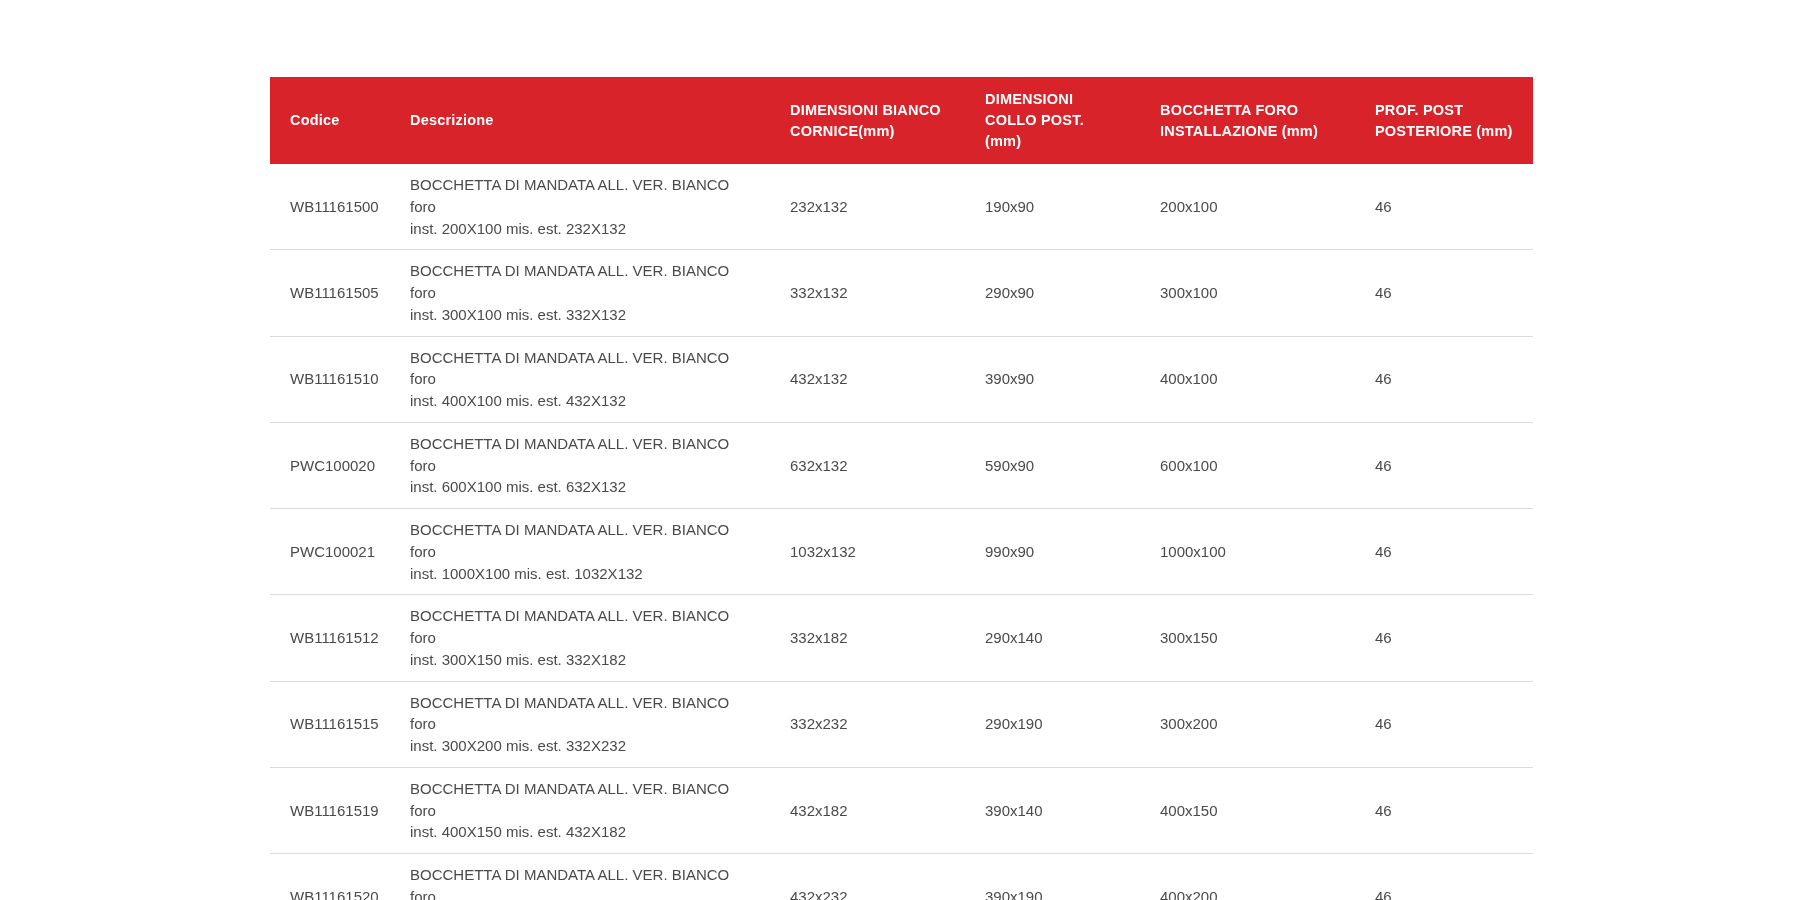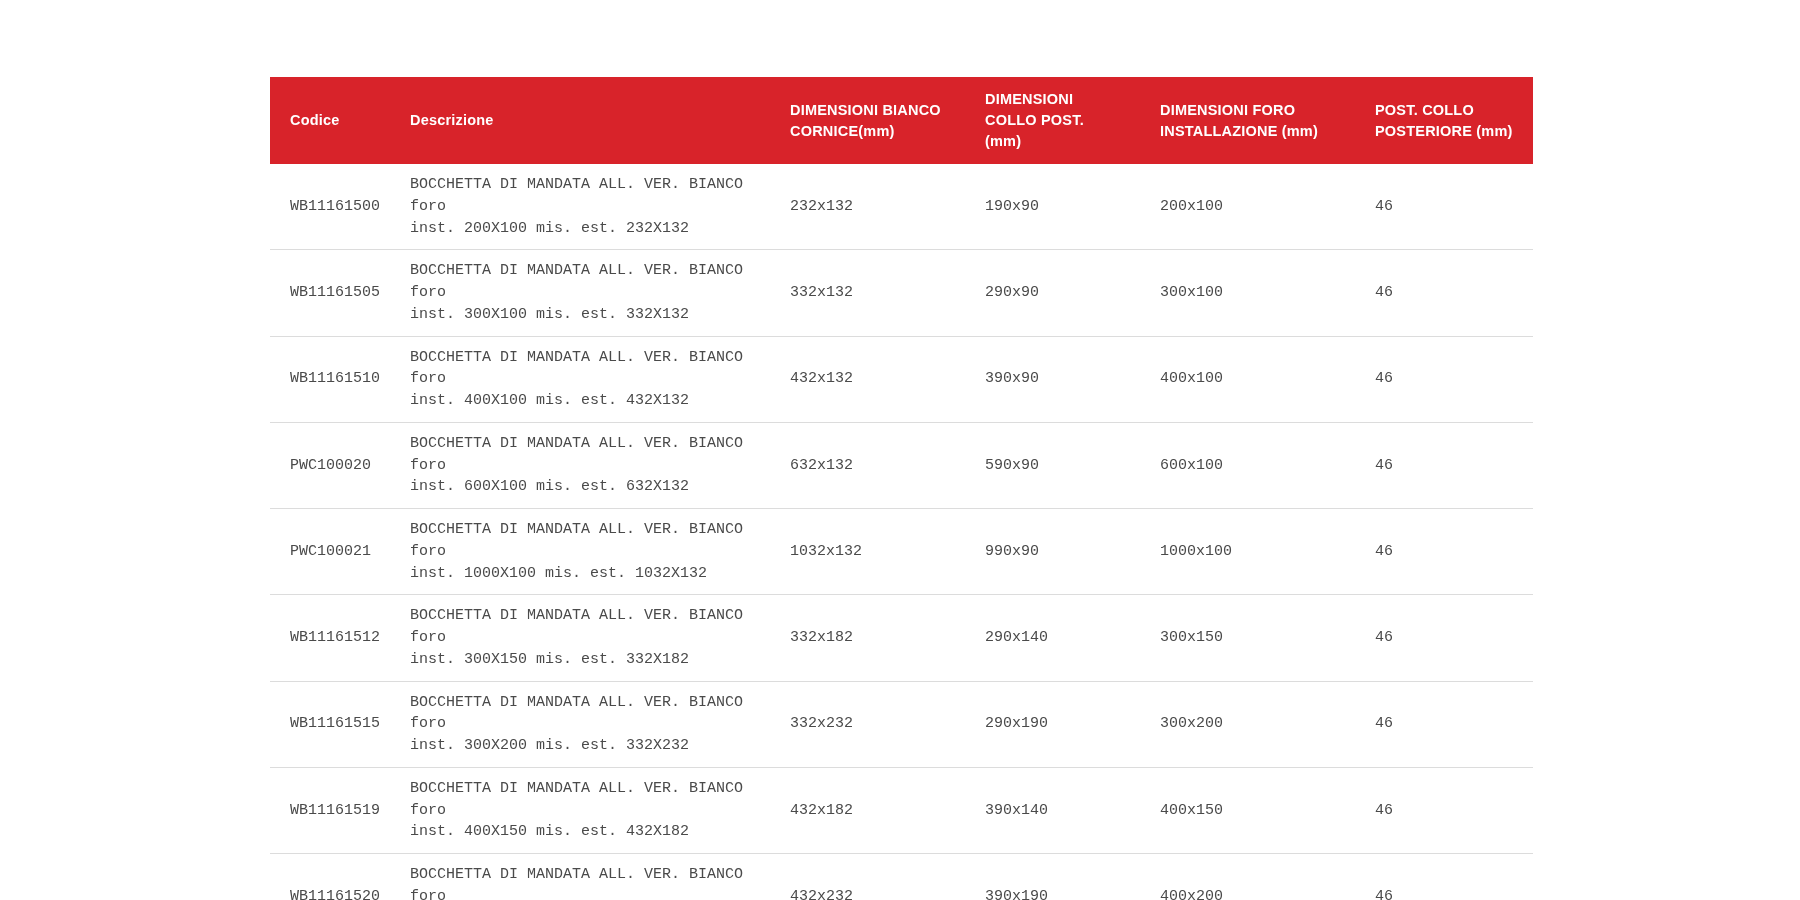--- a/index.html
+++ b/index.html
@@ -43,21 +43,20 @@
     color: #4a4a4a;
     font-size: 15px;
     line-height: 1.45;
     text-align: left;
     vertical-align: middle;
     padding: 10px 18px 10px 20px;
     height: 41px; 
     border-bottom: 1px solid #dcdcdc;
     background: #ffffff;
     overflow: hidden;
-    font-family: Liberation Mono, monospace;
   }
   td.desc {
     white-space: pre-line;
   }
 </style>
 </head>
 <body>
 
 <div class="page">
   <div class="table-wrap">
@@ -71,23 +70,23 @@
         <col style="width:178px">
       </colgroup>
       <thead>
         <tr>
           <th>Codice</th>
           <th>Descrizione</th>
           <th>DIMENSIONI BIANCO
 CORNICE(mm)</th>
           <th>DIMENSIONI
 COLLO POST. (mm)</th>
-          <th>DIMENSIONI FORO
+          <th>BOCCHETTA FORO
 INSTALLAZIONE (mm)</th>
-          <th>POST. COLLO
+          <th>PROF. POST
 POSTERIORE (mm)</th>
         </tr>
       </thead>
       <tbody>
         <tr>
           <td>WB11161500</td>
           <td class="desc">BOCCHETTA DI MANDATA ALL. VER. BIANCO foro
 inst. 200X100 mis. est. 232X132</td>
           <td>232x132</td>
           <td>190x90</td>

